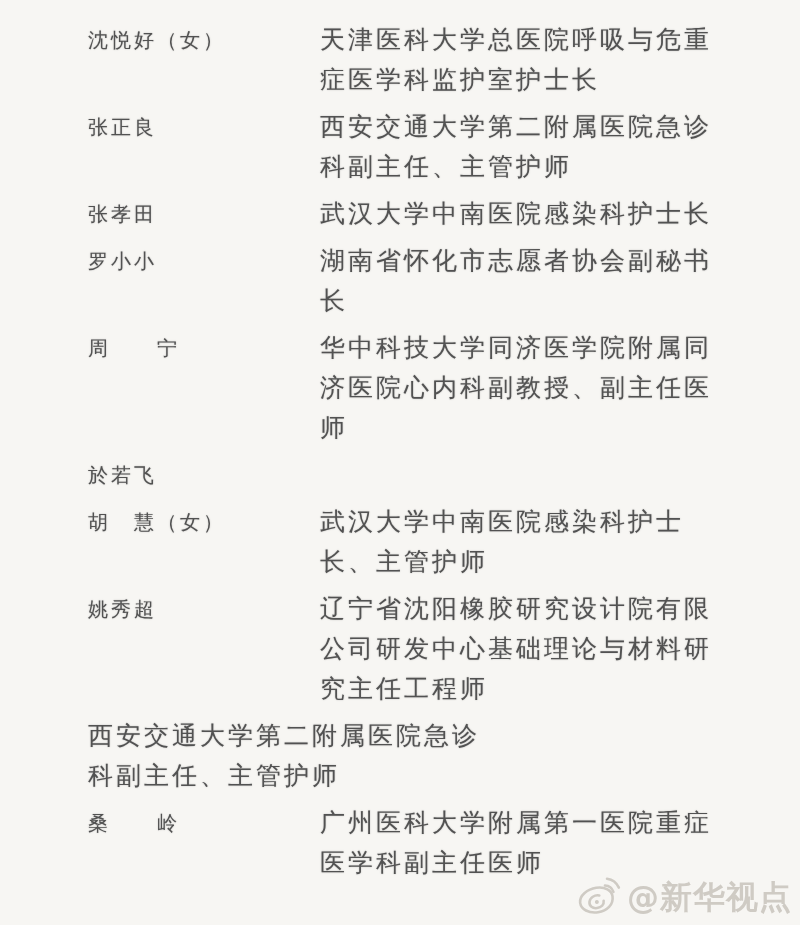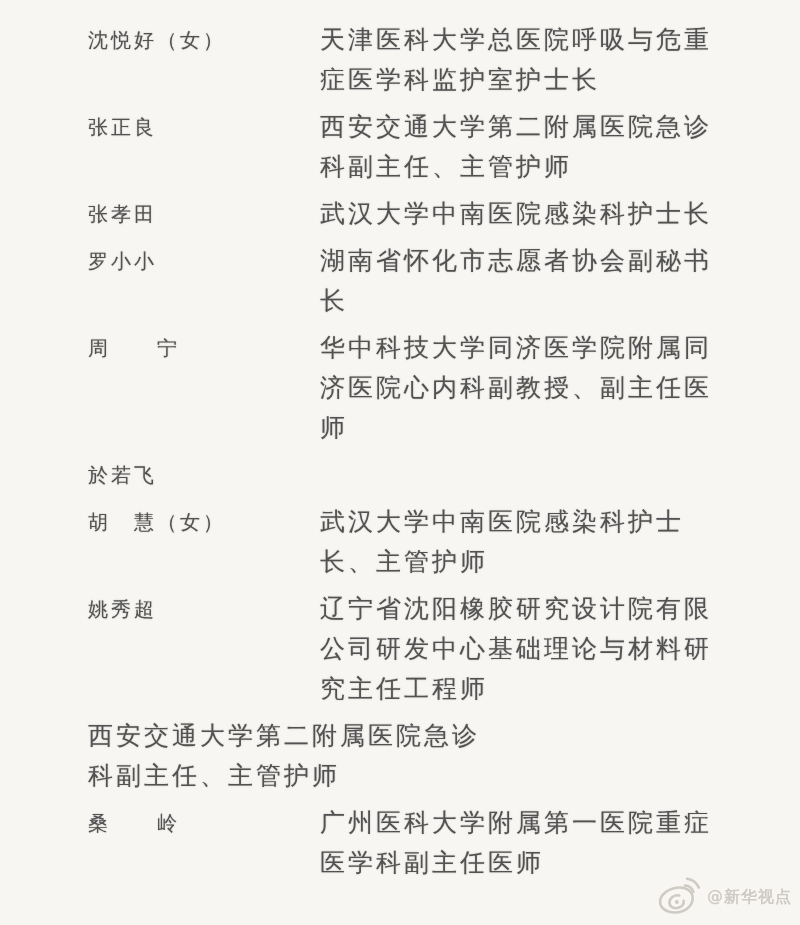--- a/index.html
+++ b/index.html
@@ -56,21 +56,21 @@
     opacity: 0.95;
     filter: blur(0.4px);
   }
   .watermark svg {
     display: block;
     transform: rotate(-8deg);
   }
   .wm-text {
     font-family: "DejaVu Sans", sans-serif;
     font-weight: bold;
-    font-size: 16px;
+    font-size: 32px;
     letter-spacing: 1px;
     line-height: 1;
   }
 </style>
 </head>
 <body style="--paper: #f7f6f3; --ink: #525252; --wm: #cdc9c2;">
 
 <div class="page">
 
   <div class="list" id="roster-list">

